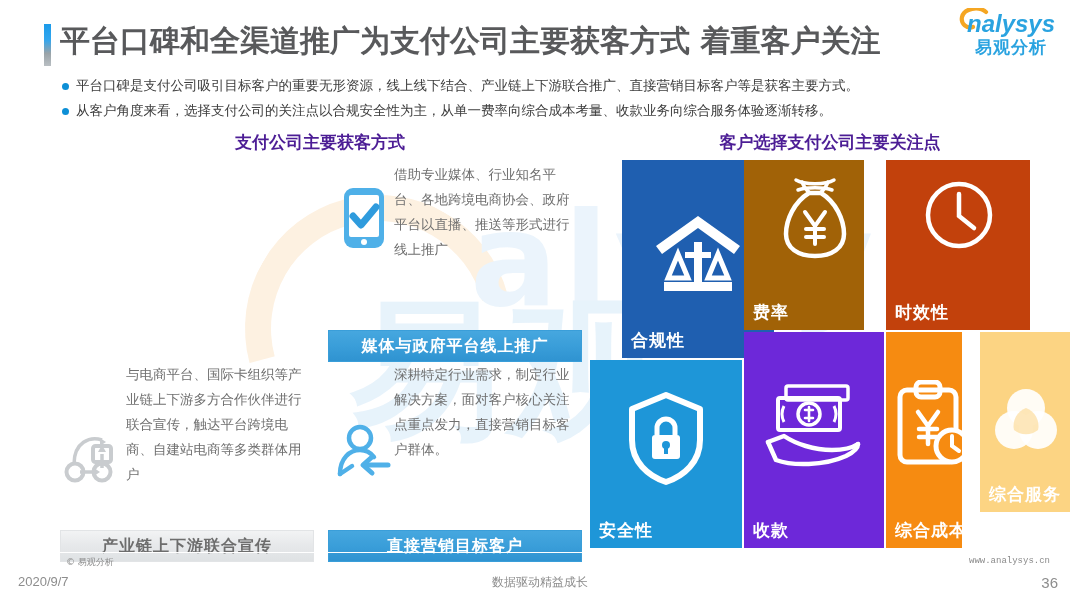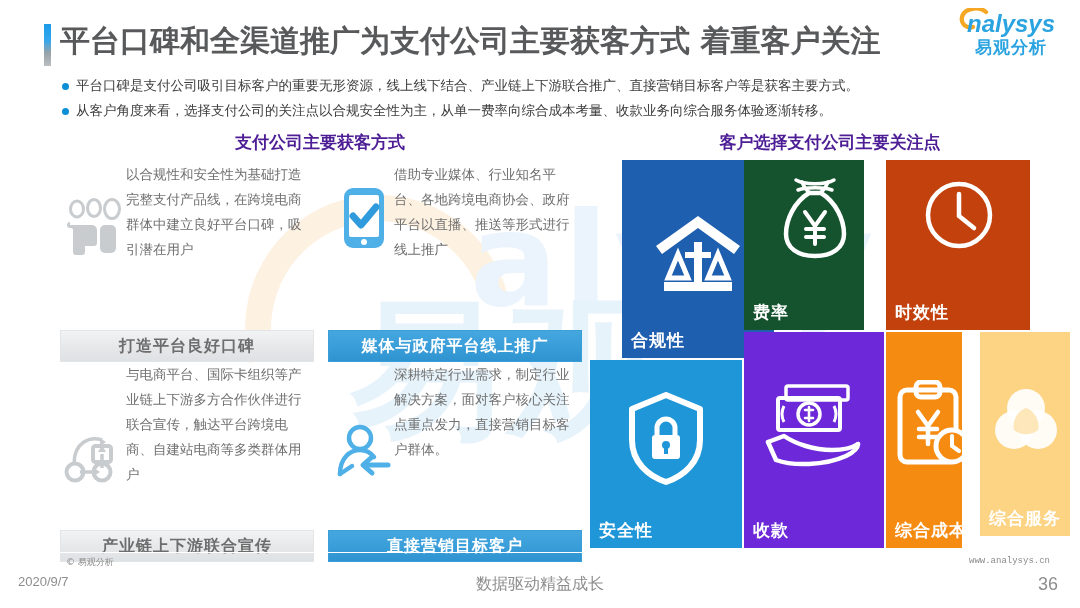--- a/index.html
+++ b/index.html
@@ -127,22 +127,22 @@
 
   
   .footer{position:absolute;left:0;bottom:0;width:1080px;height:56px;z-index:5;}
   .f-copy{position:absolute;left:66px;top:4px;font-size:9px;color:#8a8a8a;
     font-family:"DejaVu Sans",sans-serif;}
   .f-url{position:absolute;right:30px;top:4px;font-size:9px;color:#8a8a8a;
     font-family:Liberation Mono, monospace;}
   .f-date{position:absolute;left:18px;top:22px;font-size:13px;color:#8d8d8d;
     font-family:"Liberation Sans",sans-serif;}
   .f-slogan{position:absolute;left:0;top:22px;width:1080px;text-align:center;
-    font-size:16px;color:#8d8d8d;font-family:"DejaVu Sans",sans-serif;}
-  .f-page{position:absolute;right:22px;top:22px;font-size:18px;color:#8d8d8d;
+    font-size:12px;color:#8d8d8d;font-family:"DejaVu Sans",sans-serif;}
+  .f-page{position:absolute;right:22px;top:22px;font-size:15px;color:#8d8d8d;
     font-family:"Liberation Sans",sans-serif;text-align:center;}
   .f-rule{position:absolute;left:0;top:0;width:1080px;height:1px;background:#ffffff;}
 </style>
 </head>
 <body>
 
 <div class="slide">
 
   <div class="watermark">
     <div class="wm-c"></div>
@@ -165,33 +165,20 @@
   <div class="bullets">
     <div class="bullet">平台口碑是支付公司吸引目标客户的重要无形资源，线上线下结合、产业链上下游联合推广、直接营销目标客户等是获客主要方式。</div>
     <div class="bullet">从客户角度来看，选择支付公司的关注点以合规安全性为主，从单一费率向综合成本考量、收款业务向综合服务体验逐渐转移。</div>
   </div>
 
   <div class="sec-head" id="sec-left">支付公司主要获客方式</div>
   <div class="sec-head" id="sec-right">客户选择支付公司主要关注点</div>
 
   <div class="panels">
 
-    <div class="panel p-tl">
-      <svg class="p-icon" viewBox="0 0 64 64">
-        <g fill="none" stroke="#c9cccf" stroke-width="3">
-          <ellipse cx="13" cy="15" rx="6.5" ry="8"></ellipse>
-          <ellipse cx="30" cy="14" rx="6.5" ry="8.5"></ellipse>
-          <ellipse cx="48" cy="15" rx="7.5" ry="9.5"></ellipse>
-        </g>
-        <path d="M6 31 h22 a5 5 0 0 1 5 5 v13 a3 3 0 0 1 -3 3 h-9 v6 a3 3 0 0 1 -3 3 h-6 a3 3 0 0 1 -3 -3 v-22 a2 2 0 0 0 -2 -2 h-1 a3 3 0 0 1 0 -6z" fill="#c9cccf"></path>
-        <rect x="36" y="31" width="16" height="28" rx="5" fill="#c9cccf"></rect>
-      </svg>
-      <div class="p-text">以合规性和安全性为基础打造完整支付产品线，在跨境电商群体中建立良好平台口碑，吸引潜在用户</div>
-      <div class="p-bar bar-grey">打造平台良好口碑</div>
-    </div>
 
     <div class="panel p-tr">
       <svg class="p-icon" viewBox="0 0 64 64">
         <rect x="12" y="2" width="40" height="60" rx="9" fill="#4fb0e8"></rect>
         <rect x="17" y="9" width="30" height="42" rx="2" fill="#ffffff"></rect>
         <circle cx="32" cy="56" r="3" fill="#ffffff"></circle>
         <path d="M21 30 l8 9 l15 -18" fill="none" stroke="#2f9bdd" stroke-width="7" stroke-linecap="round" stroke-linejoin="round"></path>
       </svg>
       <div class="p-text">借助专业媒体、行业知名平台、各地跨境电商协会、政府平台以直播、推送等形式进行线上推广</div>
       <div class="p-bar bar-blue">媒体与政府平台线上推广</div>
@@ -235,21 +222,21 @@
         <path d="M46 6 L88 36 L82 44 L46 18 L10 44 L4 36 Z" fill="#ffffff"></path>
         <rect x="12" y="72" width="68" height="9" fill="#ffffff"></rect>
         <rect x="42" y="32" width="8" height="44" fill="#ffffff"></rect>
         <rect x="33" y="42" width="26" height="6" fill="#ffffff"></rect>
         <path d="M16 68 L26 44 L36 68 Z" fill="none" stroke="#ffffff" stroke-width="5"></path>
         <path d="M56 68 L66 44 L76 68 Z" fill="none" stroke="#ffffff" stroke-width="5"></path>
       </svg>
       <div class="tile-label">合规性</div>
     </div>
 
-    <div class="tile" id="tile1" style="left: 154px; top: 0px; width: 120px; height: 170px; background: #14532d;">
+    <div class="tile" id="tile1" style="left: 154px; top: 0px; width: 120px; height: 170px; background: #a16207;">
       <svg class="tile-icon" style="left:36px;top:16px;width:70px;height:84px;" viewBox="0 0 70 84">
         <path d="M22 6 C24 11 26 14 29 16 M48 6 C46 11 44 14 41 16" fill="none" stroke="#ffffff" stroke-width="3.5" stroke-linecap="round"></path>
         <path d="M16 4 C24 9 46 9 54 4" fill="none" stroke="#ffffff" stroke-width="3.5" stroke-linecap="round"></path>
         <path d="M18 14 C26 11 44 11 52 14" fill="none" stroke="#ffffff" stroke-width="3.5" stroke-linecap="round"></path>
         <path d="M29 17 C14 26 6 44 6 58 C6 72 18 80 35 80 C52 80 64 72 64 58 C64 44 56 26 41 17 Z" fill="none" stroke="#ffffff" stroke-width="4.5" stroke-linejoin="round"></path>
         <g fill="none" stroke="#ffffff" stroke-width="4" stroke-linecap="round">
           <path d="M25 36 L35 50 L45 36"></path>
           <path d="M35 50 V68"></path>
           <path d="M26 53 H44"></path>
           <path d="M26 61 H44"></path>
@@ -299,21 +286,21 @@
           <path d="M34 46 V64"></path>
           <path d="M25 49 H43"></path>
           <path d="M25 57 H43"></path>
         </g>
         <circle cx="58" cy="66" r="16" fill="#f68b11" stroke="#ffffff" stroke-width="5"></circle>
         <path d="M58 56 V66 L65 71" fill="none" stroke="#ffffff" stroke-width="4" stroke-linecap="round"></path>
       </svg>
       <div class="tile-label">综合成本</div>
     </div>
 
-    <div class="tile" id="tile6" style="left: 390px; top: 172px; width: 90px; height: 204px; background: rgb(252, 212, 131);">
+    <div class="tile" id="tile6" style="left: 390px; top: 172px; width: 90px; height: 180px; background: rgb(252, 212, 131);">
       <svg class="tile-icon" style="left:14px;top:52px;width:64px;height:70px;" viewBox="0 0 64 70">
         <circle cx="32" cy="24" r="19" fill="#ffffff" opacity="0.92"></circle>
         <circle cx="20" cy="46" r="19" fill="#ffffff" opacity="0.92"></circle>
         <circle cx="44" cy="46" r="19" fill="#ffffff" opacity="0.92"></circle>
         <path d="M32 24 a19 19 0 0 1 12 22 a19 19 0 0 1 -24 0 a19 19 0 0 1 12 -22z" fill="#fcd483" opacity="0.55"></path>
       </svg>
       <div class="tile-label">综合服务</div>
     </div>
   </div>
 

